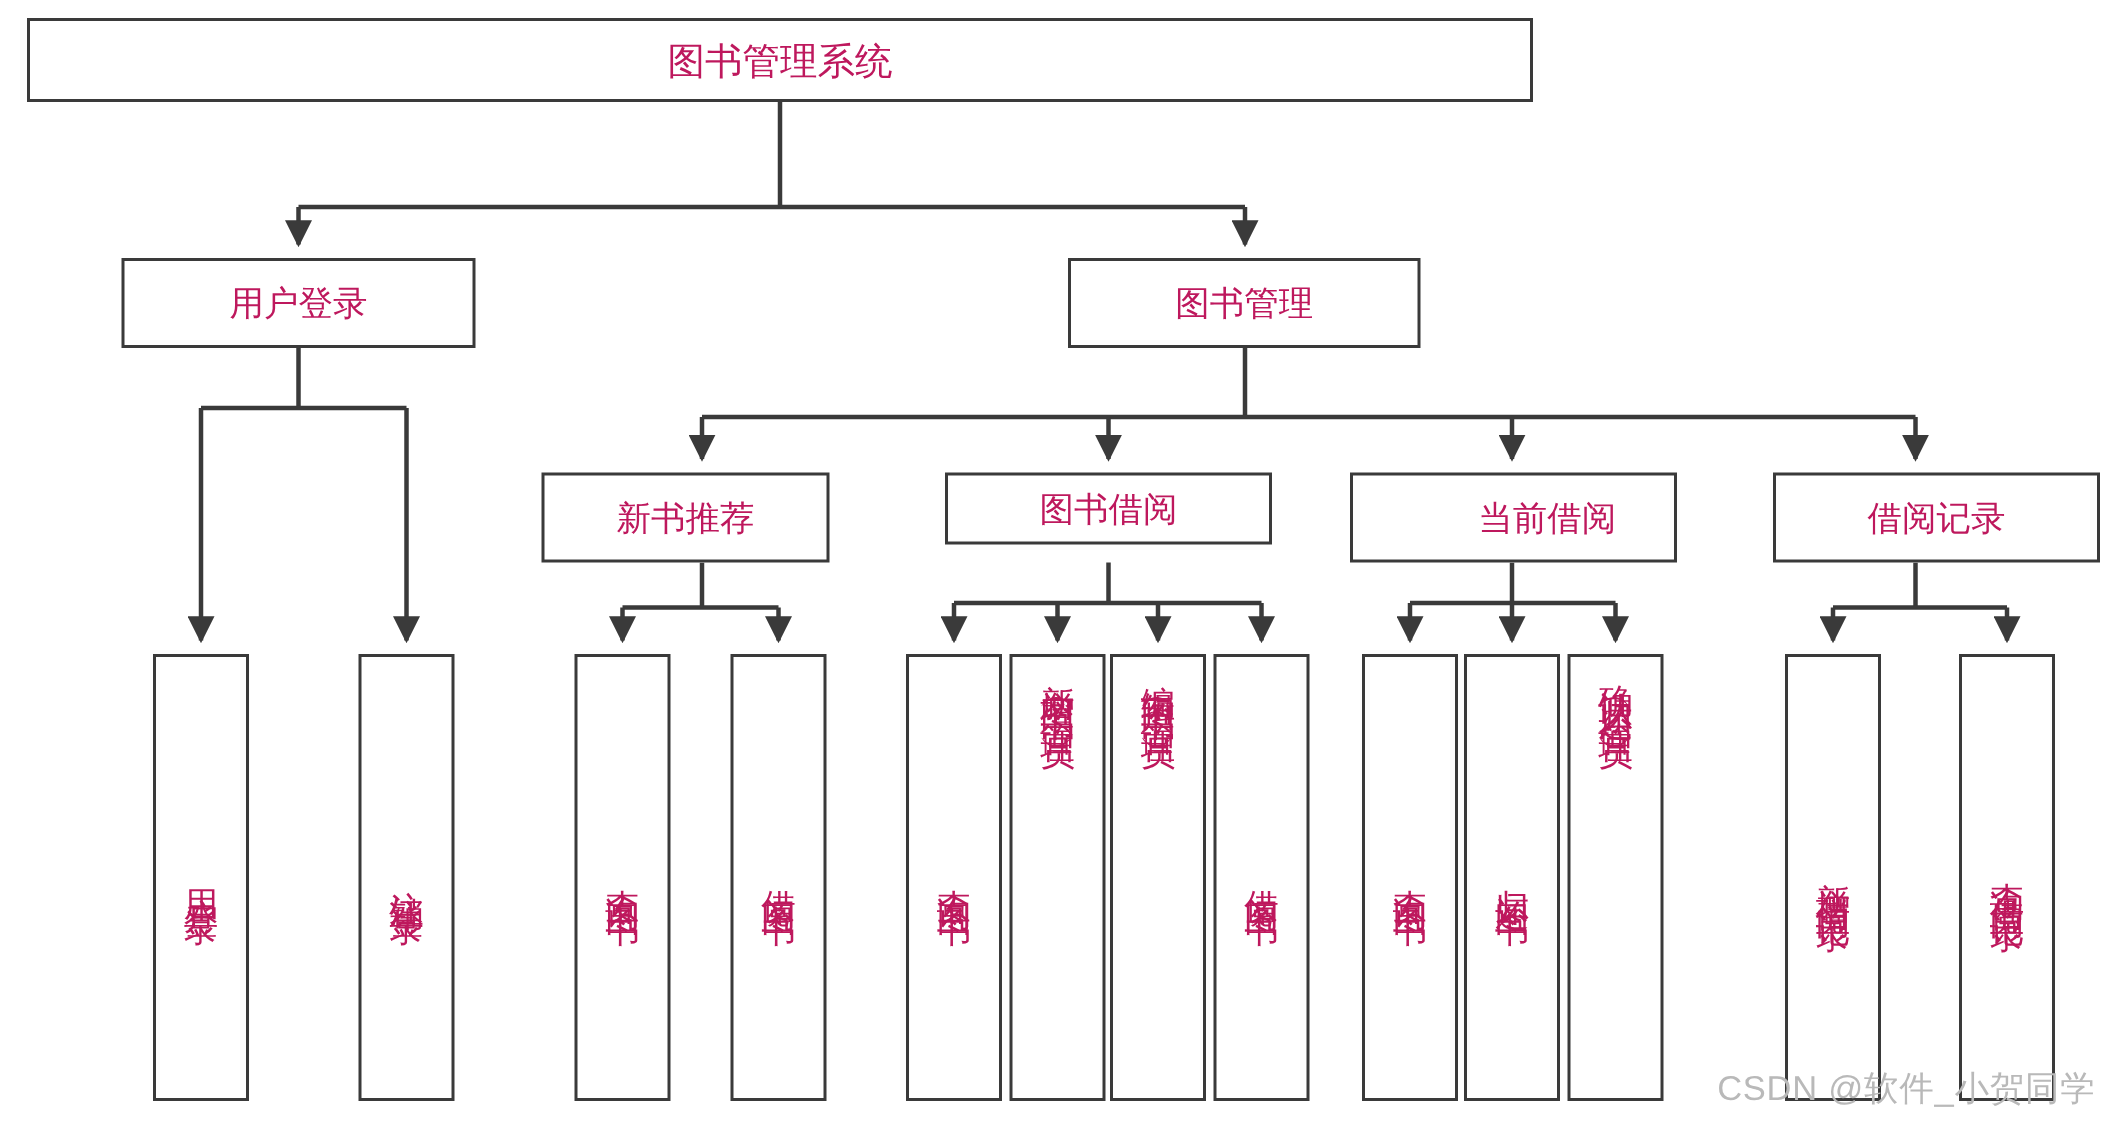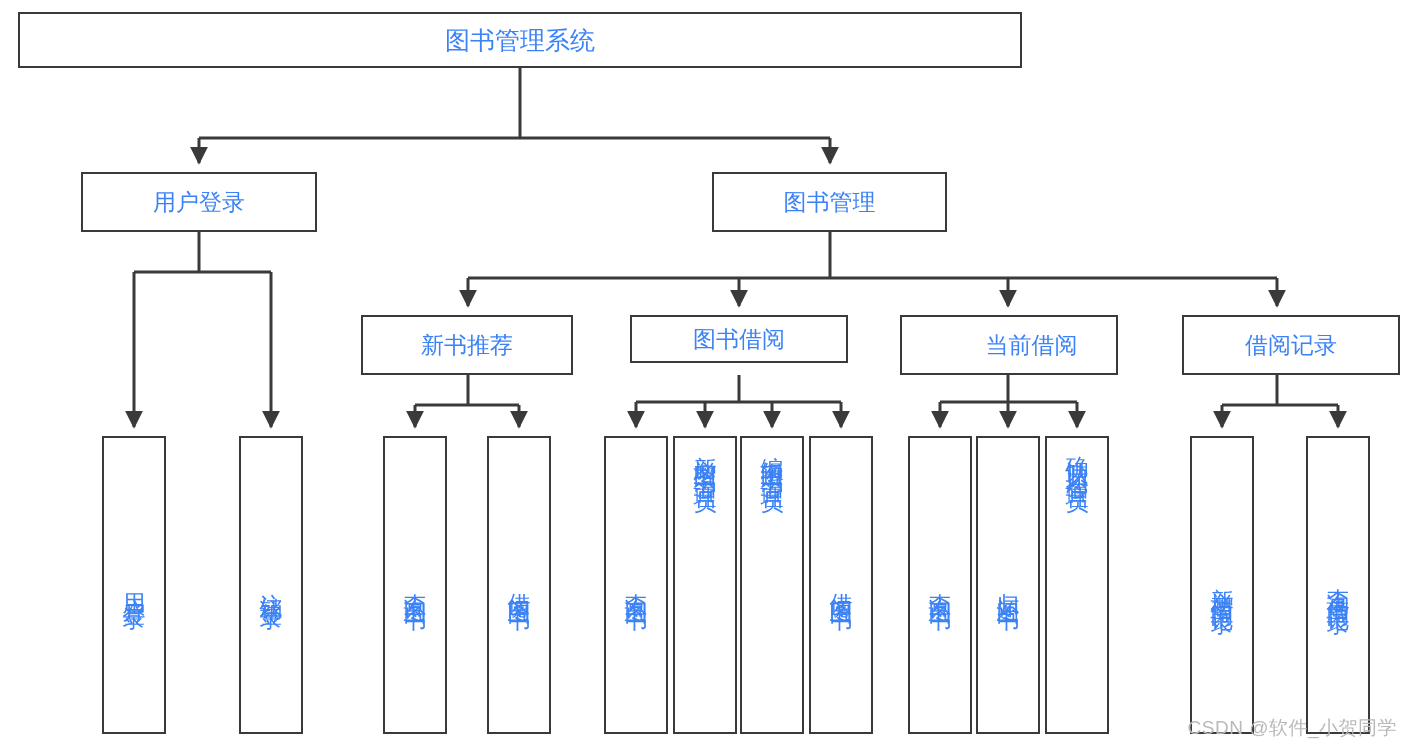--- a/index.html
+++ b/index.html
@@ -27,21 +27,21 @@
     pointer-events: none;
   }
   .node {
     position: absolute;
     box-sizing: border-box;
     border: 2.5px solid #3a3a3a;
     background: #ffffff;
     display: flex;
     align-items: center;
     justify-content: center;
-    color: #3b82f6;
+    color: #be185d;
     text-align: center;
   }
   .node.root {
     font-size: 25px;
   }
   .node.lvl1 {
     font-size: 23px;
   }
   .node.lvl2 {
     font-size: 23px;
@@ -63,21 +63,21 @@
   .node.leaf.centered {
     align-items: center;
   }
   .node.leaf.topaligned {
     align-items: flex-start;
   }
   .watermark {
     position: absolute;
     right: 8px;
     bottom: 6px;
-    font-size: 19px;
+    font-size: 23px;
     color: #b9b9b9;
     white-space: nowrap;
     letter-spacing: 0.5px;
     font-family: "Liberation Sans", "DejaVu Sans", sans-serif;
   }
 </style>
 </head>
 <body>
 
 <div id="canvas">
@@ -137,21 +137,21 @@
   </div>
 
   <div class="node lvl1" style="left:81px; top:172px; width:236px; height:60px;">
     <span>用户登录</span>
   </div>
 
   <div class="node lvl1" style="left:712px; top:172px; width:235px; height:60px;">
     <span>图书管理</span>
   </div>
 
-  <div class="node lvl2" style="left:361px; top:315px; width:212px; height:60px;">
+  <div class="node lvl2" style="left:361px; top:315px; width:192px; height:60px;">
     <span>新书推荐</span>
   </div>
 
   <div class="node lvl2" style="left:630px; top:315px; width:218px; height:48px;">
     <span>图书借阅</span>
   </div>
 
   <div class="node lvl2" style="left:900px; top:315px; width:218px; height:60px;padding-left:45px;">
     <span>当前借阅</span>
   </div>

